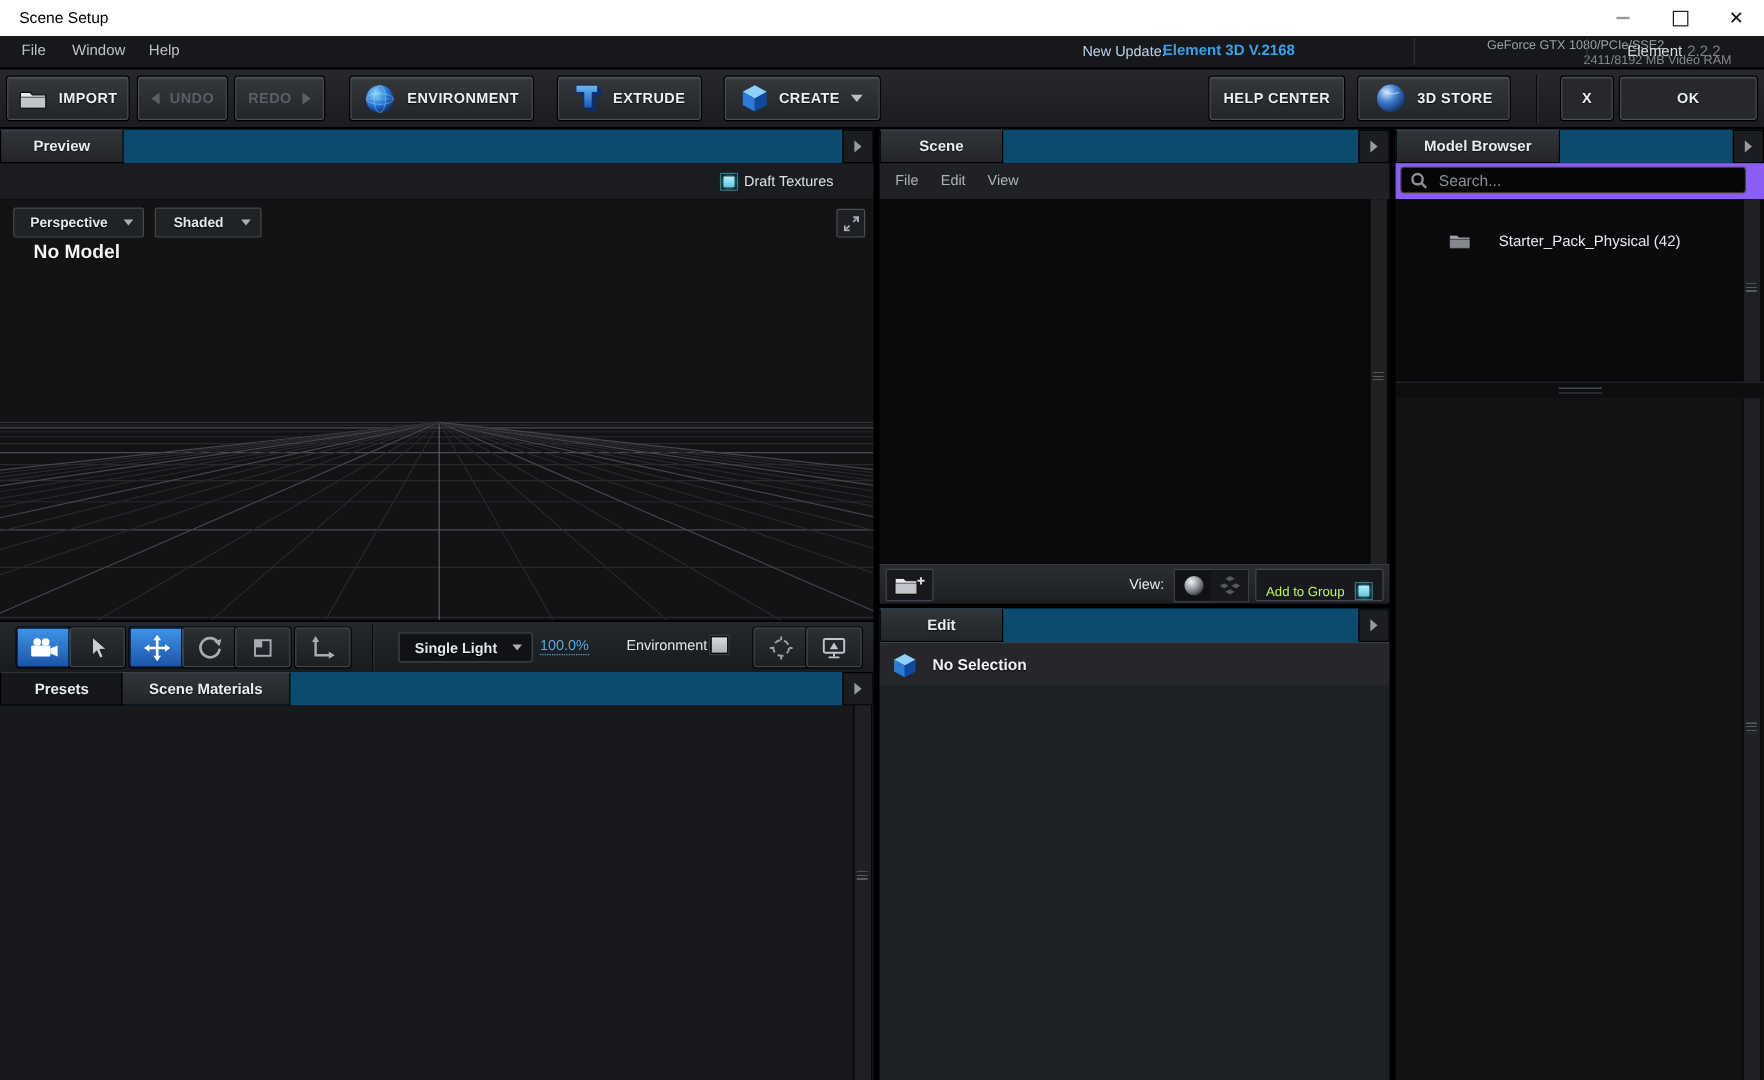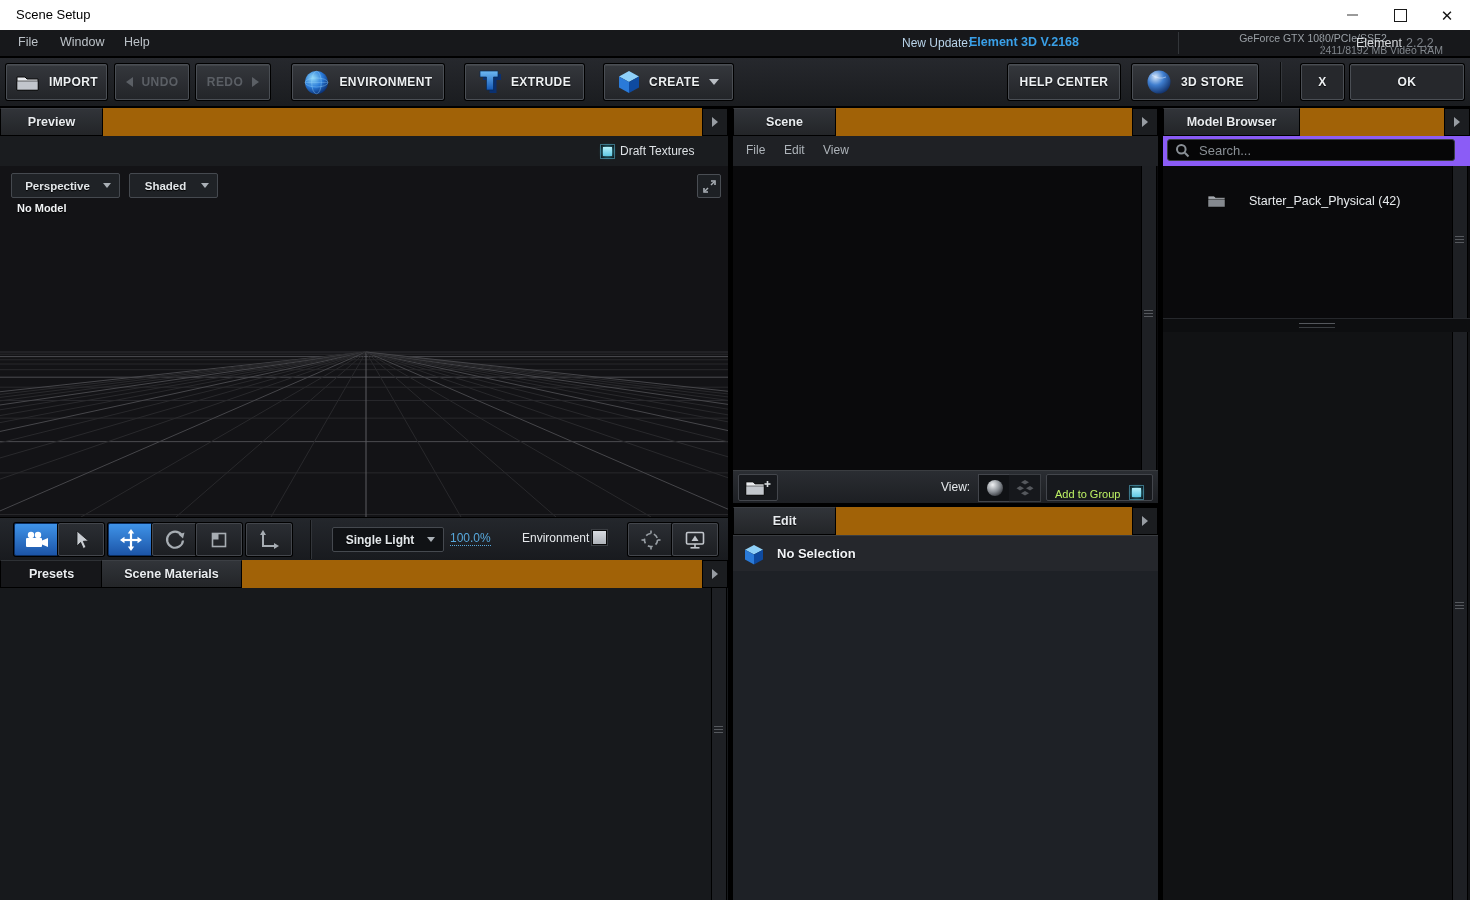--- a/index.html
+++ b/index.html
@@ -28,21 +28,21 @@
   .tbtn{position:absolute;top:6px;height:34px;border:1px solid #4a4e54;border-radius:2px;
         background:linear-gradient(#34373c,#232529);box-shadow:0 0 0 1px #000,inset 0 1px 0 rgba(255,255,255,.07);
         display:flex;align-items:center;justify-content:center;gap:9px;
         font-weight:bold;font-size:12px;letter-spacing:.4px;color:#eef1f3;text-shadow:0 1px 1px rgba(0,0,0,.85)}
   .tbtn.dis{color:#5b5f65;text-shadow:none}
   .tri-l{width:0;height:0;border-right:7px solid #5b5f65;border-top:5px solid transparent;border-bottom:5px solid transparent}
   .tri-r{width:0;height:0;border-left:7px solid #5b5f65;border-top:5px solid transparent;border-bottom:5px solid transparent}
   .caret{width:0;height:0;border-top:6px solid #b9bec4;border-left:5px solid transparent;border-right:5px solid transparent}
   .tb-div{top:4px;width:1px;height:40px;background:#0a0b0c;box-shadow:1px 0 0 #34373c}
   
-  .tabbar{background:#a16207;height:28px}
+  .tabbar{background:#0c4a6e;height:28px}
   .tab{position:absolute;top:0;height:26px;display:flex;align-items:center;justify-content:center;
        font-weight:bold;font-size:12.5px;color:#e9ecef;background:linear-gradient(#313439,#232528);
        border:1px solid #000;border-top-color:#3c3f44;text-shadow:0 1px 1px rgba(0,0,0,.8)}
   .tab.darktab{background:#16171a;border-top-color:#2e3135}
   .chev{position:absolute;right:0;top:0;width:24px;height:26px;background:#1b1d20;border:1px solid #000;
         display:flex;align-items:center;justify-content:center}
   .chev i{width:0;height:0;border-left:6px solid #979ca2;border-top:5px solid transparent;border-bottom:5px solid transparent}
   
   .dd{position:absolute;height:23px;background:#1f2226;border:1px solid #45494f;border-radius:2px;
       display:flex;align-items:center;font-weight:bold;font-size:11.5px;color:#e3e7ea;text-shadow:0 1px 1px #000}
@@ -261,21 +261,21 @@
       <line x1="366" y1="186" x2="1886" y2="351" stroke="#46464a" stroke-width="1"></line>
     </svg>
   <div class="dd" style="left:11px;top:7px;width:107px">
     <span class="lbl">Perspective</span>
     <i class="dc"></i>
   </div>
   <div class="dd" style="left:129px;top:7px;width:87px">
     <span class="lbl">Shaded</span>
     <i class="dc"></i>
   </div>
-  <div class="abs" style="left:17px;top:36px;font-size:11px;font-weight:bold;color:#f2f4f6;text-shadow:0 1px 1px #000">No Model</div>
+  <div class="abs" style="left:28px;top:36px;font-size:16px;font-weight:bold;color:#f2f4f6;text-shadow:0 1px 1px #000">No Model</div>
   <div class="abs" style="left:697px;top:8px;width:22px;height:22px;border:1px solid #4a4e54;border-radius:2px;background:#1d2024;display:flex;align-items:center;justify-content:center">
     <svg width="13" height="13" viewBox="0 0 13 13">
       <path d="M8 1 L12 1 L12 5" fill="none" stroke="#aab0b6" stroke-width="1.6"></path>
       <path d="M5 12 L1 12 L1 8" fill="none" stroke="#aab0b6" stroke-width="1.6"></path>
       <line x1="11" y1="2" x2="8" y2="5" stroke="#aab0b6" stroke-width="1.4"></line>
       <line x1="2" y1="11" x2="5" y2="8" stroke="#aab0b6" stroke-width="1.4"></line>
     </svg>
   </div>
 </div>
 

